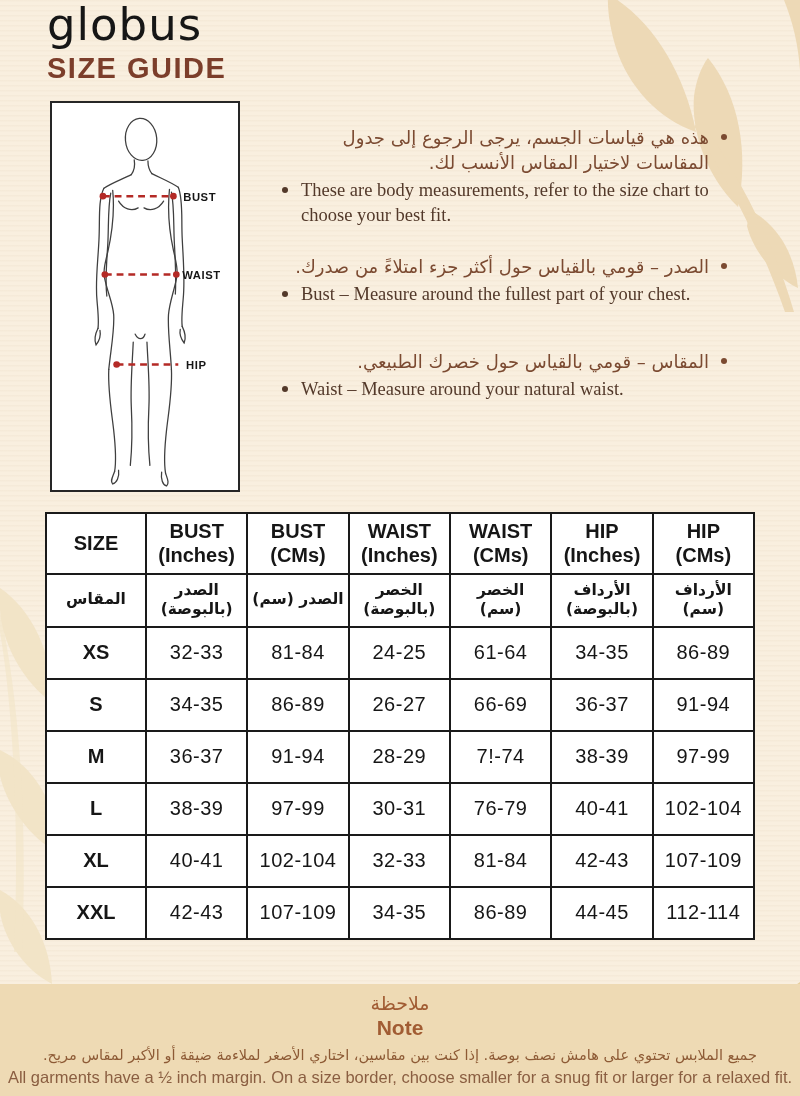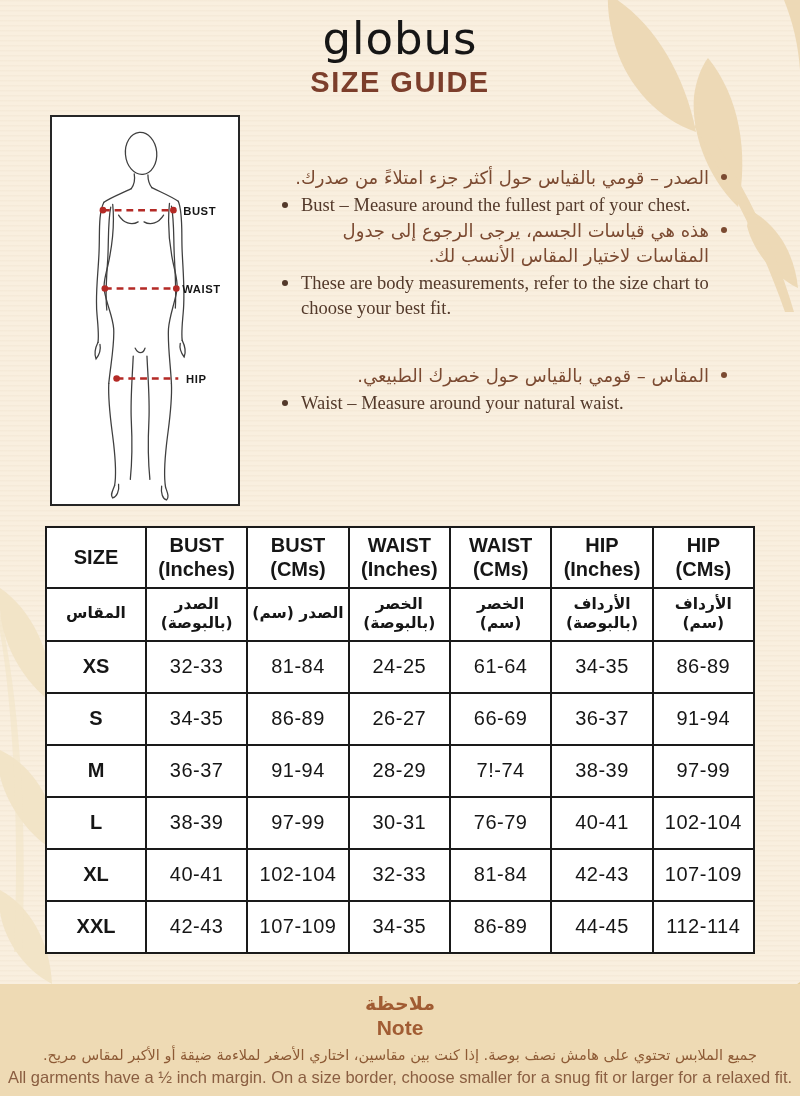--- a/index.html
+++ b/index.html
@@ -10,21 +10,21 @@
   *{margin:0;padding:0;box-sizing:border-box;}
   body{width:800px;height:1096px;font-family:"Liberation Sans","DejaVu Sans",sans-serif;}
   .page{position:relative;width:800px;height:1096px;overflow:hidden;background:var(--bg);
     background-image:repeating-linear-gradient(180deg, rgba(213,191,160,0.10) 0px, rgba(213,191,160,0.10) 1px, transparent 2px, transparent 5px);}
   .deco{position:absolute;pointer-events:none;}
   .deco-tr{top:0;right:0;width:212px;height:312px;}
   .deco-left{left:0;top:552px;width:96px;height:470px;}
   .deco-br{right:0;bottom:0;width:150px;height:172px;}
   .deco-bl{left:0;bottom:0;width:112px;height:108px;}
 
-  header{position:relative;text-align:center;padding-top:14px;}
+  header{position:relative;padding-top:0;margin-left:47px;}
   .brand{font-family:"DejaVu Sans",sans-serif;font-size:45px;font-weight:400;color:var(--ink);letter-spacing:1px;line-height:1.1;}
   .title{font-size:29px;font-weight:700;color:var(--accent);letter-spacing:1.5px;margin-top:2px;}
 
   .top-section{position:relative;display:flex;margin:16px 45px 0 50px;}
   .figure-box{flex:none;width:190px;height:391px;background:#ffffff;border:2px solid #262626;}
   .figure-box svg{display:block;width:100%;height:100%;}
   .figure-box text{font-family:"Liberation Sans","DejaVu Sans",sans-serif;font-size:11.5px;font-weight:700;fill:#161616;letter-spacing:.6px;}
 
   .instructions{width:445px;margin-left:42px;padding-top:24px;}
   .bullet-group{margin-bottom:0;}
@@ -46,21 +46,21 @@
 
   table{border-collapse:collapse;table-layout:fixed;width:710px;margin:20px auto 0;background:#fff;position:relative;}
   th,td{border:2px solid var(--border);text-align:center;vertical-align:middle;color:var(--ink);}
   col.size-col{width:100px;}
   tr.h-en th{font-size:20px;font-weight:700;height:61px;line-height:1.2;}
   tr.h-ar th{direction:rtl;font-family:"DejaVu Sans",sans-serif;font-size:15.5px;font-weight:700;height:53px;line-height:1.25;padding:2px 4px;}
   tbody th{font-size:20px;font-weight:700;height:24px;}
   tbody td{font-size:20px;font-weight:500;letter-spacing:.5px;height:52px;}
 
   .note-band{position:absolute;left:0;bottom:0;width:800px;height:112px;background:var(--band);text-align:center;padding-top:7px;}
-  .note-title-ar{font-family:"DejaVu Sans",sans-serif;font-size:19px;font-weight:700;color:var(--note);line-height:24px;}
+  .note-title-ar{font-family:"DejaVu Sans",sans-serif;font-size:19px;font-weight:400;color:var(--note);line-height:24px;}
   .note-title-en{font-size:21px;font-weight:700;color:var(--note);line-height:26px;}
   .note-ar{direction:rtl;font-family:"DejaVu Sans",sans-serif;font-size:14.5px;color:#8d5a35;line-height:22px;margin-top:3px;}
   .note-en{font-size:16.5px;color:#8a5e41;line-height:22px;}
 </style>
 </head>
 <body>
 
 <div class="page">
 
   <svg class="deco deco-tr" viewBox="0 0 212 312">
@@ -134,38 +134,38 @@
         </g>
         <g>
           <line x1="66" y1="263" x2="129" y2="263" stroke="#b42a26" stroke-width="2.6" stroke-dasharray="7 5"></line>
           <circle cx="66" cy="263" r="3.4" fill="#b42a26"></circle>
           <text x="137" y="268">HIP</text>
         </g>
       </svg>
     </div>
 
     <div class="instructions">
+      <div class="bullet-group g1">
+        <div class="b-row ar">
+            <span class="b-text">هذه هي قياسات الجسم، يرجى الرجوع إلى جدول المقاسات لاختيار المقاس الأنسب لك.</span>
+            <span class="dot"></span>
+          </div>
+        <div class="b-row en">
+            <span class="dot"></span>
+            <span class="b-text">These are body measurements, refer to the size chart to choose your best fit.</span>
+          </div>
+      </div>
       <div class="bullet-group g2">
         <div class="b-row ar">
             <span class="b-text">الصدر – قومي بالقياس حول أكثر جزء امتلاءً من صدرك.</span>
             <span class="dot"></span>
           </div>
         <div class="b-row en">
             <span class="dot"></span>
             <span class="b-text">Bust – Measure around the fullest part of your chest.</span>
-          </div>
-      </div>
-      <div class="bullet-group g1">
-        <div class="b-row ar">
-            <span class="b-text">هذه هي قياسات الجسم، يرجى الرجوع إلى جدول المقاسات لاختيار المقاس الأنسب لك.</span>
-            <span class="dot"></span>
-          </div>
-        <div class="b-row en">
-            <span class="dot"></span>
-            <span class="b-text">These are body measurements, refer to the size chart to choose your best fit.</span>
           </div>
       </div>
       <div class="bullet-group g3">
         <div class="b-row ar">
             <span class="b-text">المقاس – قومي بالقياس حول خصرك الطبيعي.</span>
             <span class="dot"></span>
           </div>
         <div class="b-row en">
             <span class="dot"></span>
             <span class="b-text">Waist – Measure around your natural waist.</span>

